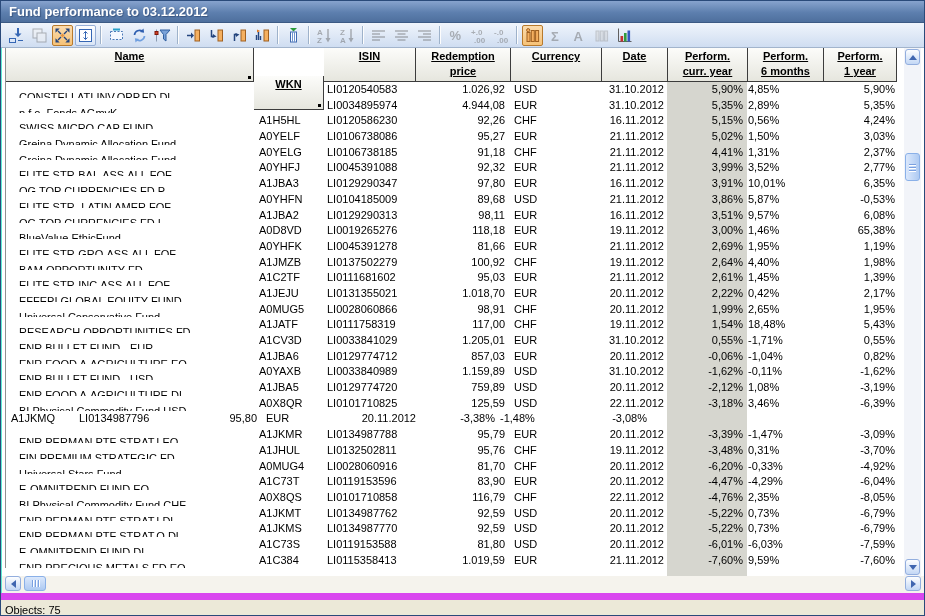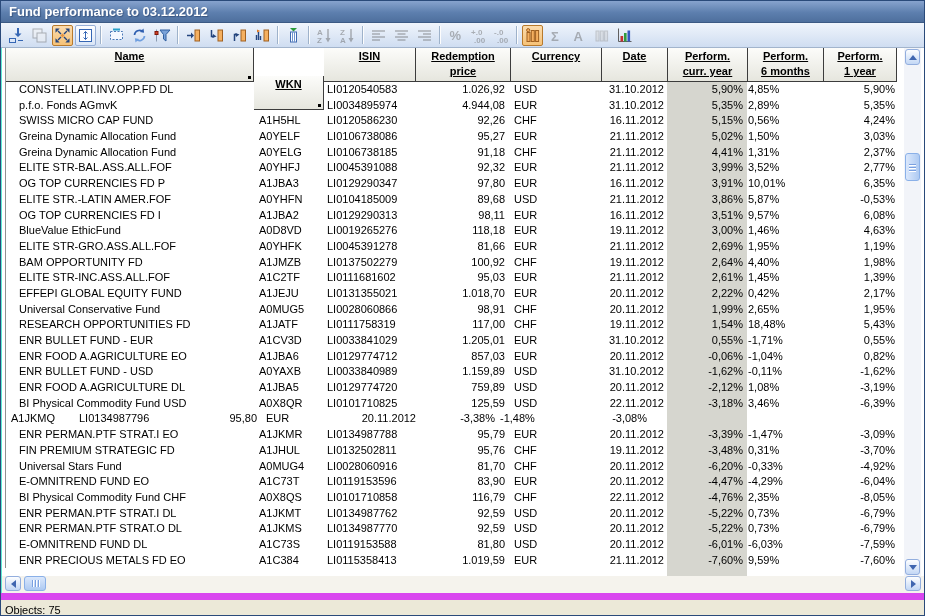--- a/index.html
+++ b/index.html
@@ -33,21 +33,21 @@
     border-bottom:1px solid #3c3c3c;background:linear-gradient(#fcfcfa,#e6e6de);
     font-size:11px;font-weight:bold;color:#000;text-align:center;line-height:15px;padding-top:1px;text-decoration:underline;}
   .hcell.mark::after{content:"";position:absolute;right:2px;bottom:2px;width:3px;height:3px;background:#000;}
   .tbody{position:absolute;left:3px;top:34px;width:892px;z-index:1;
     border-left:1px solid #909090;box-sizing:border-box;}
   .trow{display:flex;height:15.7px;}
   .cell{box-sizing:border-box;font-size:11px;line-height:15.7px;color:#000;
     white-space:nowrap;overflow:hidden;}
   .w0{width:248px;} .w1{width:70px;margin-top:28px;} .w2{width:92px;} .w3{width:95px;} .w4{width:91px;}
   .w5{width:66px;} .w6{width:80px;} .w7{width:76px;} .w8{width:73px;}
-  .c0{width:248px;padding-left:13px;}
+  .c0{width:248px;padding-left:13px;margin-top:8px;}
   .c1{width:70px;padding-left:5px;}
   .c2{width:92px;padding-left:3px;}
   .c3{width:95px;text-align:right;padding-right:6px;}
   .c4{width:91px;padding-left:3px;}
   .c5{width:66px;text-align:right;padding-right:4px;}
   .c6{width:80px;text-align:right;padding-right:5px;}
   .c7{width:76px;text-align:left;padding-right:3px;}
   .c8{width:73px;text-align:right;padding-right:2px;}
   
   .vscroll{position:absolute;left:903px;top:47px;width:17px;height:528px;background:#f2f4f9;}
@@ -450,21 +450,21 @@
         </div>
         <div class="trow">
           <div class="cell c0">BlueValue EthicFund</div>
           <div class="cell c1">A0D8VD</div>
           <div class="cell c2">LI0019265276</div>
           <div class="cell c3">118,18</div>
           <div class="cell c4">EUR</div>
           <div class="cell c5">19.11.2012</div>
           <div class="cell c6">3,00%</div>
           <div class="cell c7">1,46%</div>
-          <div class="cell c8">4,63%</div>
+          <div class="cell c8">65,38%</div>
         </div>
         <div class="trow">
           <div class="cell c0">ELITE STR-GRO.ASS.ALL.FOF</div>
           <div class="cell c1">A0YHFK</div>
           <div class="cell c2">LI0045391278</div>
           <div class="cell c3">81,66</div>
           <div class="cell c4">EUR</div>
           <div class="cell c5">21.11.2012</div>
           <div class="cell c6">2,69%</div>
           <div class="cell c7">1,95%</div>

